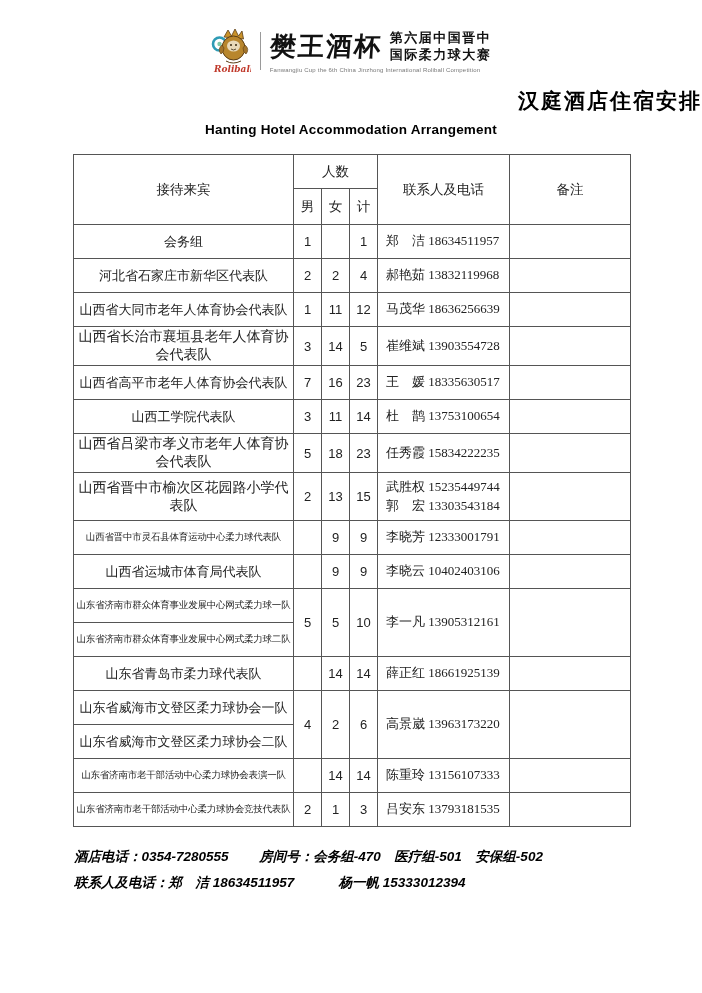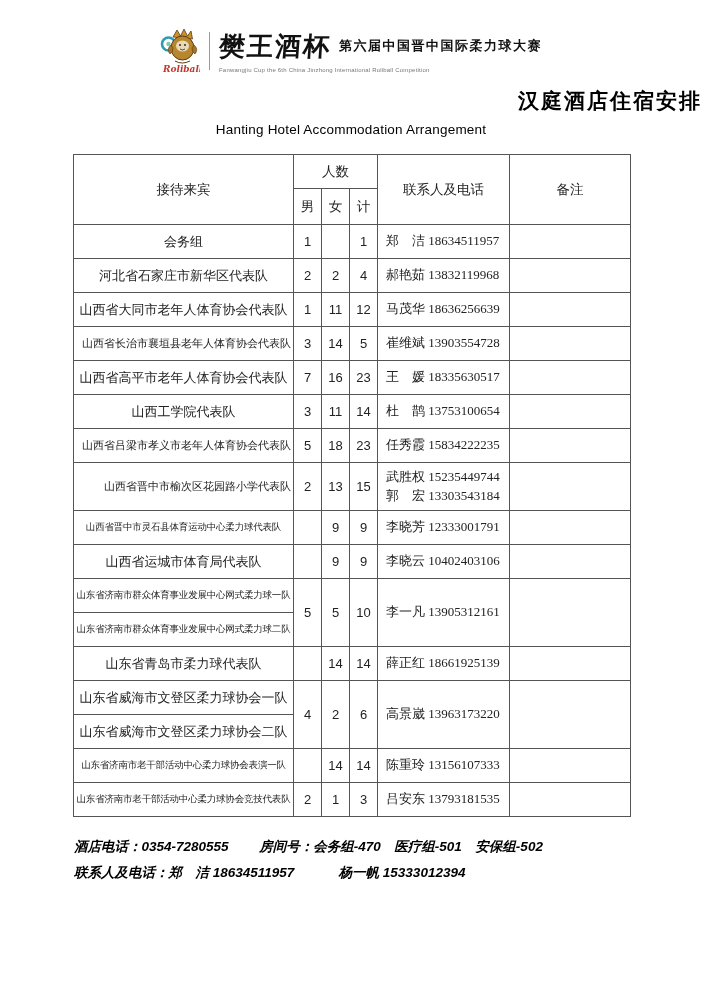--- a/index.html
+++ b/index.html
@@ -15,44 +15,44 @@
   .logo-inner{display:flex;align-items:center;gap:9px;}
   .emblem{width:40px;height:48px;flex:0 0 auto;}
   .logo-divider{width:1px;height:38px;background:#9a9a9a;}
   .logo-right{display:flex;flex-direction:column;}
   .logo-right-top{display:flex;align-items:center;gap:8px;}
   .brand-calli{
     font-family:"DejaVu Serif","Liberation Serif",serif;
     font-weight:900;font-size:26px;color:#111;transform:skewX(-4deg);
     letter-spacing:2px;white-space:nowrap;
   }
-  .event-lines{display:flex;flex-direction:row;line-height:1.25;}
+  .event-lines{display:flex;flex-direction:column;line-height:1.25;}
   .event-line{font-size:13px;font-weight:bold;color:#111;letter-spacing:1.5px;white-space:nowrap;}
   .event-english{font-size:6px;color:#777;margin-top:3px;letter-spacing:.2px;white-space:nowrap;}
 
   
   .title{ text-align:right;font-size:21px;font-weight:bold;color:#000;margin-top:12px;letter-spacing:2px;}
-  .subtitle{text-align:center;font-size:13.5px;font-weight:normal;color:#000;margin-top:7px;letter-spacing:.2px;}
+  .subtitle{text-align:center;font-size:13.5px;font-weight:bold;color:#000;margin-top:7px;letter-spacing:.2px;}
 
   
   .table-wrap{margin:17px 0 0 73px;}
   table{border-collapse:collapse;table-layout:fixed;width:557px;border:1.5px solid #444;}
   col.c-team{width:220px;} col.c-m{width:28px;} col.c-f{width:28px;}
   col.c-t{width:28px;} col.c-contact{width:132px;} col.c-note{width:121px;}
   th,td{
     border:1px solid #555;text-align:center;vertical-align:middle;
     font-size:13px;font-weight:normal;color:#222;padding:1px 2px;
     overflow:hidden;
   }
   tr.hrow1 th{height:31px;font-size:13.5px;}
   tr.hrow2 th{height:33px;font-size:13.5px;}
   tr.data td{height:31px;}
   tr.data.tall td{height:45px;}
   td.contact{text-align:left;padding-left:8px;white-space:pre-line;line-height:1.45;font-family:Liberation Serif, serif;}
-  td.team.m{font-size:11px;text-align:right;}
+  td.team.m{font-size:14px;}
   td.team.s{font-size:9.5px;letter-spacing:-.2px;}
 
   
   .footer{margin:23px 0 0 74px;font-weight:bold;font-size:13.5px;color:#000;line-height:1.0;}
   .footer .fline{white-space:pre;margin-bottom:12px;font-style:italic;}
 </style>
 </head>
 <body>
 
 <div class="page">

